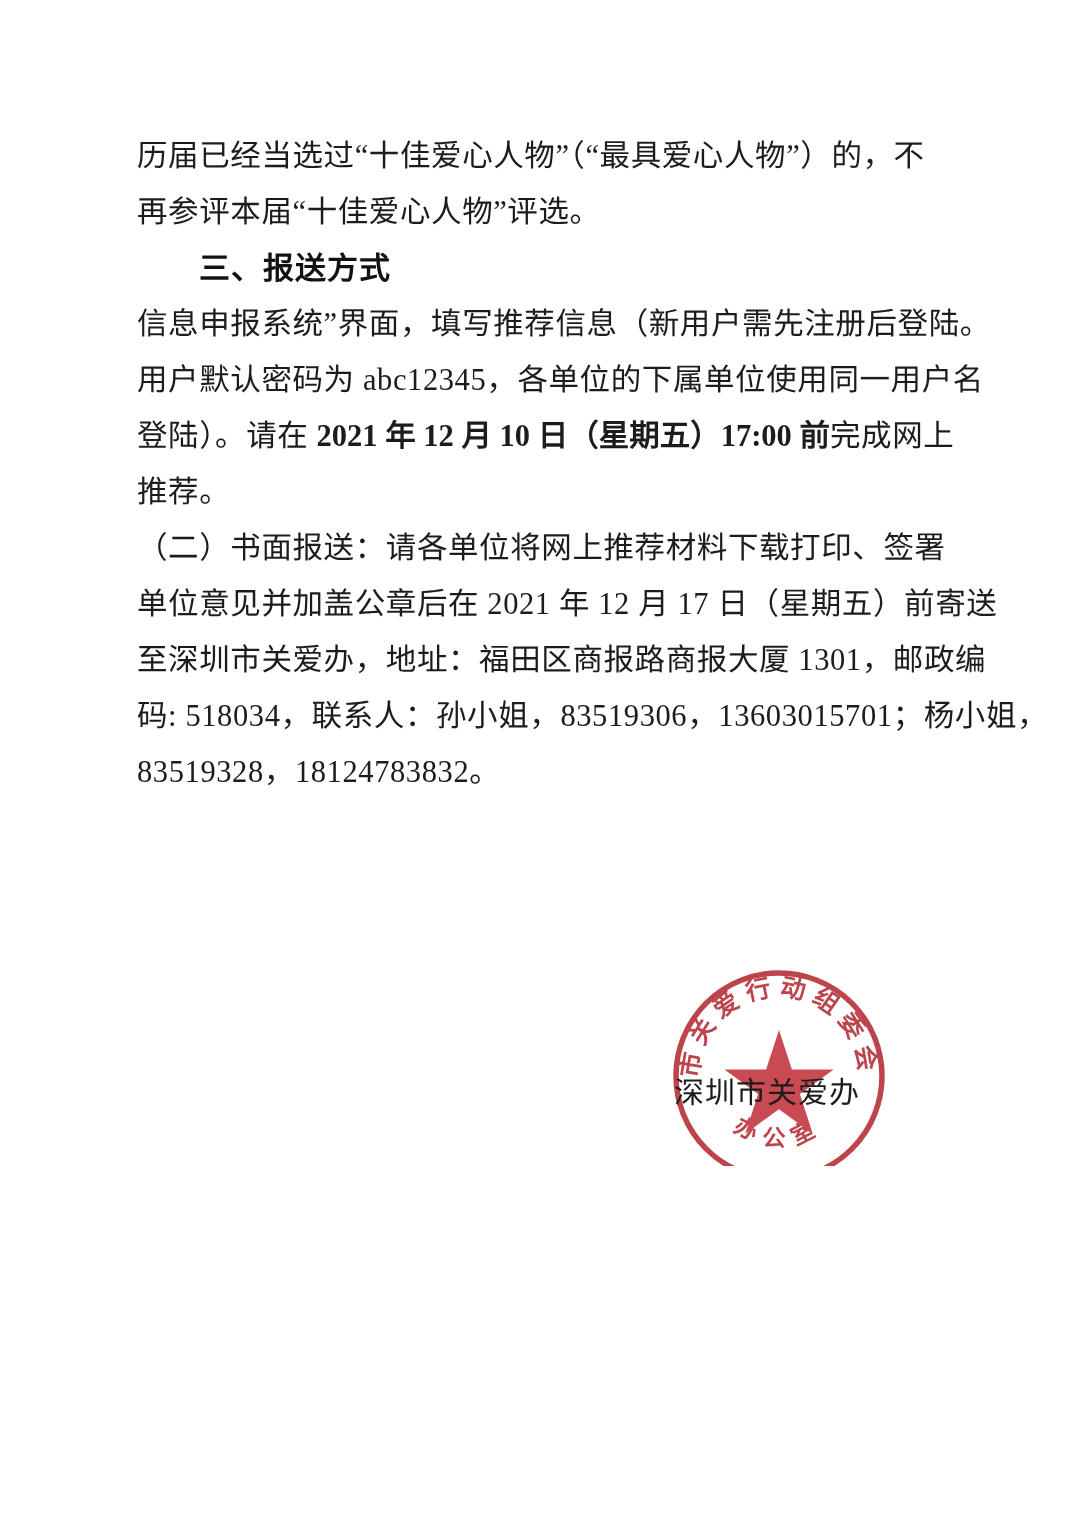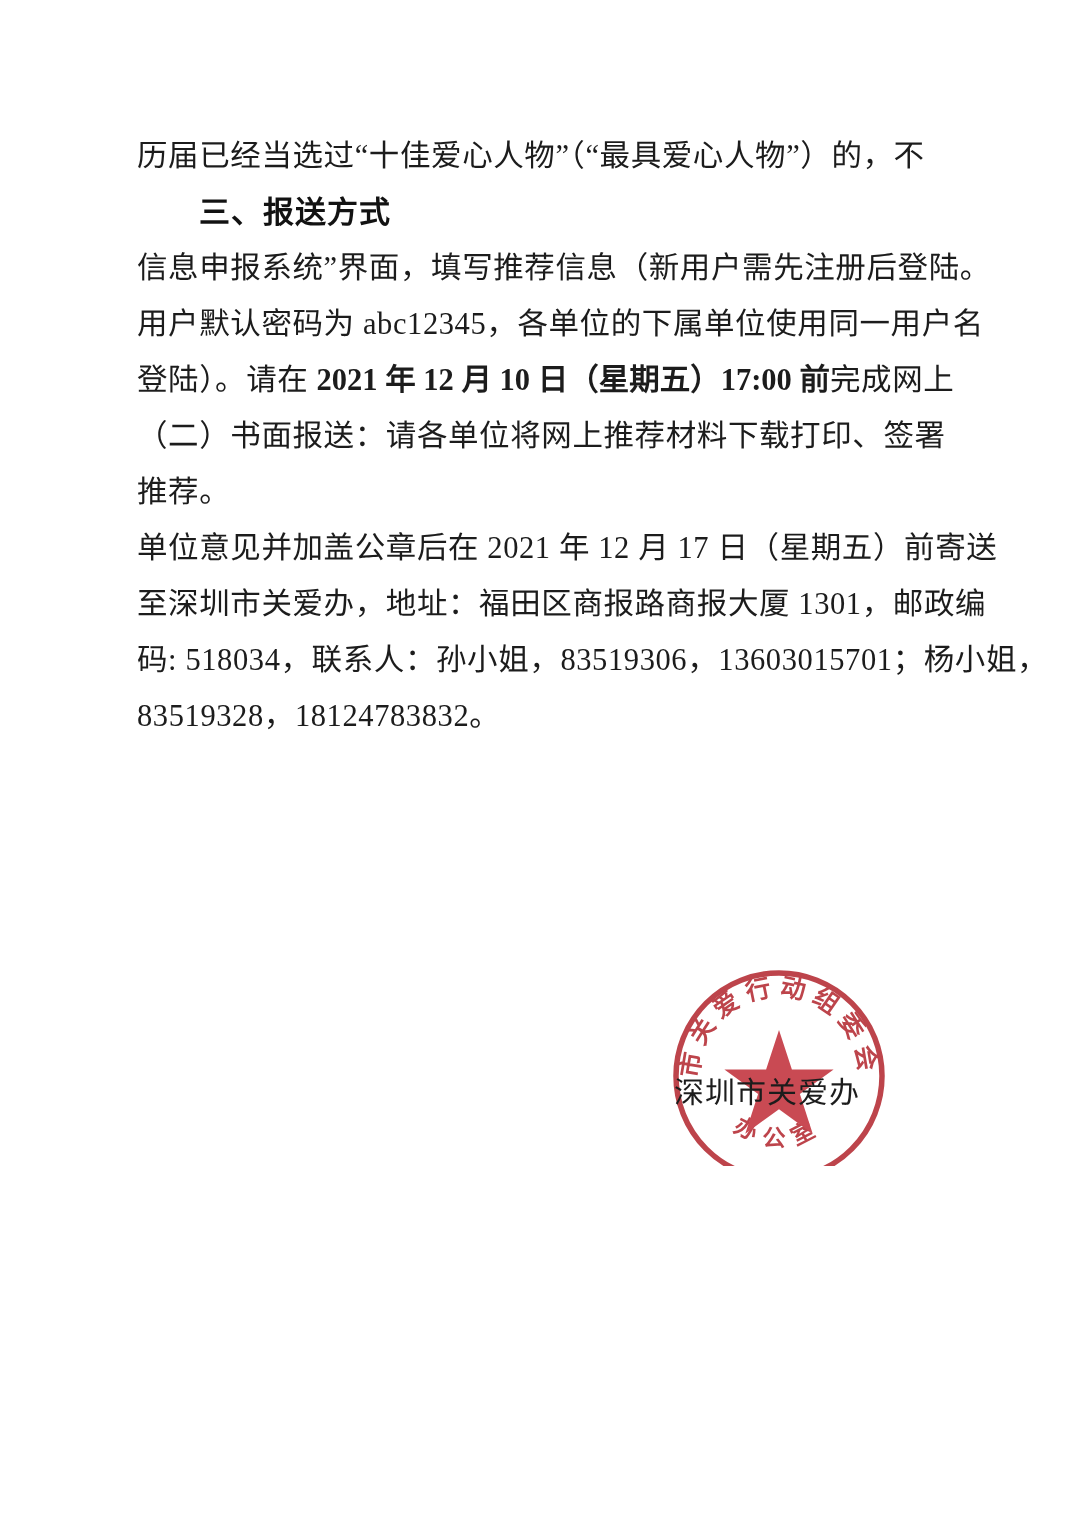--- a/index.html
+++ b/index.html
@@ -96,30 +96,31 @@
   }
 </style>
 </head>
 <body>
 
 <div class="page">
 
   <div class="body-area">
 
     <p class="line">历届已经当选过“十佳爱心人物”（“最具爱心人物”）的，不</p>
+    <p class="line">再参评本届“十佳爱心人物”评选。</p>
 
     <p class="heading">三、报送方式</p>
 
 
     <p class="line">信息申报系统”界面，填写推荐信息（新用户需先注册后登陆。</p>
     <p class="line">用户默认密码为 abc12345，各单位的下属单位使用同一用户名</p>
     <p class="line"><span>登陆）。请在 </span><span class="strong-date">2021 年 12 月 10 日（星期五）17:00 前</span><span>完成网上</span></p>
+    <p class="line">推荐。</p>
+
     <p class="line">（二）书面报送：请各单位将网上推荐材料下载打印、签署</p>
-
-    <p class="line">推荐。</p>
     <p class="line">单位意见并加盖公章后在 2021 年 12 月 17 日（星期五）前寄送</p>
     <p class="line">至深圳市关爱办，地址：福田区商报路商报大厦 1301，邮政编</p>
     <p class="line">码: 518034，联系人：孙小姐，83519306，13603015701；杨小姐，</p>
     <p class="line">83519328，18124783832。</p>
   </div>
 
   <div class="seal">
     <svg viewBox="0 0 216 216" xmlns="http://www.w3.org/2000/svg">
       <defs>
         <path id="arcTop" d="M 28 108 A 80 80 0 0 1 188 108" fill="none"></path>

